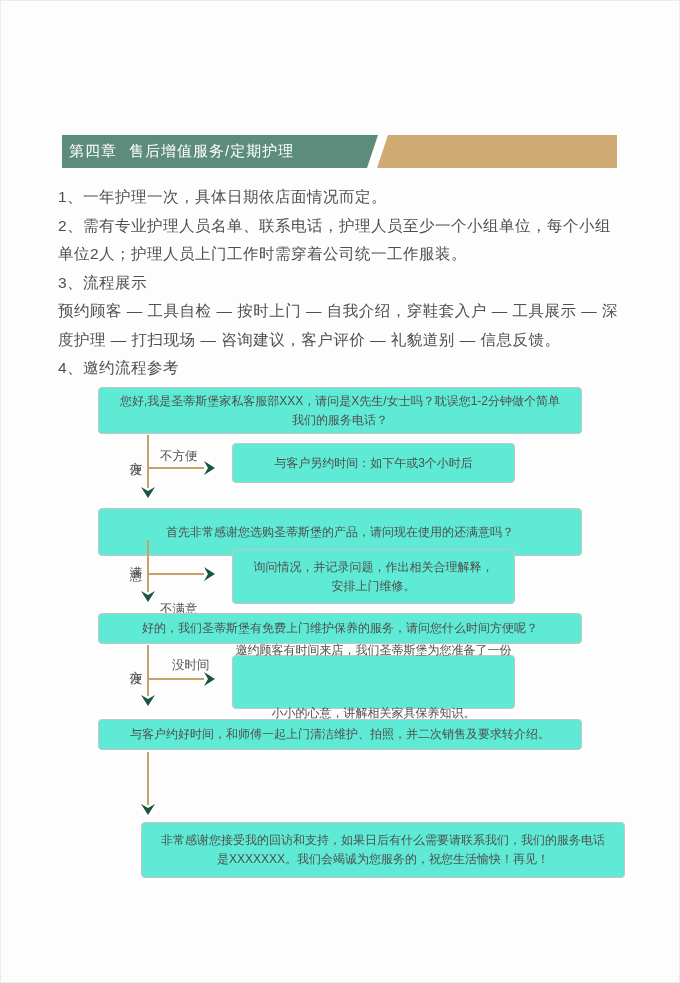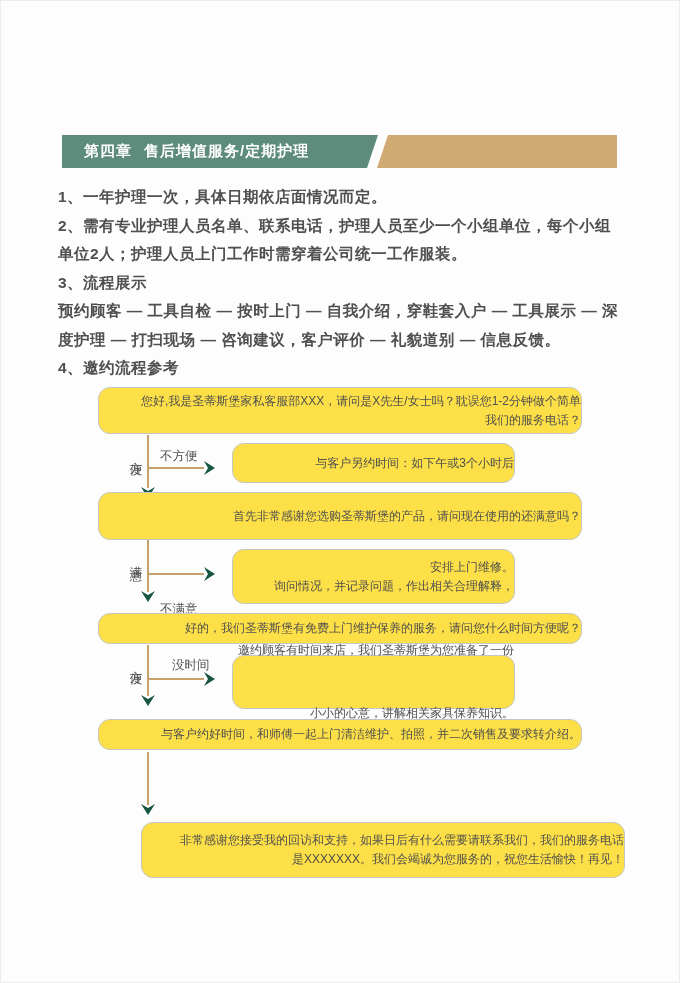--- a/index.html
+++ b/index.html
@@ -14,43 +14,43 @@
   }
 
   
   .hdr-teal {
     position: absolute; left: 62px; top: 135px; width: 316px; height: 33px;
     background: var(--header-teal, #5e8c7c);
     clip-path: polygon(0 0, 100% 0, calc(100% - 11px) 100%, 0 100%);
     display: flex; align-items: center;
   }
   .hdr-teal .txt {
-    color: #ffffff; font-size: 15px; font-weight: bold;
-    letter-spacing: 1px; padding-left: 22px; white-space: nowrap;
+    color: #ffffff; font-size: 15px; font-weight: normal;
+    letter-spacing: 1px; padding-left: 7px; white-space: nowrap;
   }
   .hdr-teal .txt .gap { display: inline-block; width: 12px; }
   .hdr-tan {
     position: absolute; left: 377px; top: 135px; width: 240px; height: 33px;
     background: var(--header-tan, #d1ab74);
     clip-path: polygon(11px 0, 100% 0, 100% 100%, 0 100%);
   }
 
   
-  .bodytext { position: absolute; left: 58px; top: 183px; width: 575px; font-weight: bold; }
+  .bodytext { position: absolute; left: 58px; top: 183px; width: 575px; }
   .bodytext .bline {
     height: 28.5px; line-height: 28.5px;
     font-size: 15.5px; letter-spacing: 0.5px; white-space: nowrap;
   }
 
   
   .fbox {
-    position: absolute; background: #fde047;
+    position: absolute; background: #5eead4;
     border: 1px solid var(--box-border, #c5c5c5);
-    border-radius: 12px;
-    font-size: 12px; line-height: 19px; text-align: right;
+    border-radius: 4px;
+    font-size: 12px; line-height: 19px; text-align: center;
     display: flex; flex-direction: column; justify-content: center;
     box-sizing: border-box;
   }
   .fbox.wide  { left: 98px;  width: 484px; }
   .fbox.small { left: 232px; width: 283px; }
 
   .vline { position: absolute; left: 147px; width: 2px; background: var(--arrow-line, #c7a169); }
   .hline { position: absolute; left: 148px; width: 56px; height: 2px; background: var(--arrow-line, #c7a169); }
   .ahead-down {
     position: absolute; left: 141px; width: 14px; height: 11px;
@@ -95,33 +95,33 @@
 <div class="vline" style="top:435px;height:53px;"></div>
 <div class="ahead-down" style="top:487px;"></div>
 <div class="vlabel" style="top:451px;">方便</div>
 <div class="hlabel" style="top:448px;">不方便</div>
 <div class="hline" style="top:467px;"></div>
 <div class="ahead-right" style="top:461px;"></div>
 <div class="fbox small" style="top:443px;height:40px;">
   <div>与客户另约时间：如下午或3个小时后</div>
 </div>
 
-<div class="fbox wide" style="top:492px;height:48px;">
+<div class="fbox wide" style="top:508px;height:48px;">
   <div>首先非常感谢您选购圣蒂斯堡的产品，请问现在使用的还满意吗？</div>
 </div>
 
 <div class="vline" style="top:540px;height:52px;"></div>
 <div class="ahead-down" style="top:591px;"></div>
 <div class="vlabel" style="top:556px;">满意</div>
 <div class="hlabel" style="top:553px;margin-top:48px;">不满意</div>
 <div class="hline" style="top:573px;"></div>
 <div class="ahead-right" style="top:567px;"></div>
 <div class="fbox small" style="top:549px;height:55px;">
+  <div>询问情况，并记录问题，作出相关合理解释，</div>
   <div>安排上门维修。</div>
-  <div>询问情况，并记录问题，作出相关合理解释，</div>
 </div>
 
 <div class="fbox wide" style="top:613px;height:31px;">
   <div>好的，我们圣蒂斯堡有免费上门维护保养的服务，请问您什么时间方便呢？</div>
 </div>
 
 <div class="vline" style="top:645px;height:51px;"></div>
 <div class="ahead-down" style="top:695px;"></div>
 <div class="vlabel" style="top:660px;">方便</div>
 <div class="hlabel" style="top:657px;margin-left:12px;">没时间</div>

